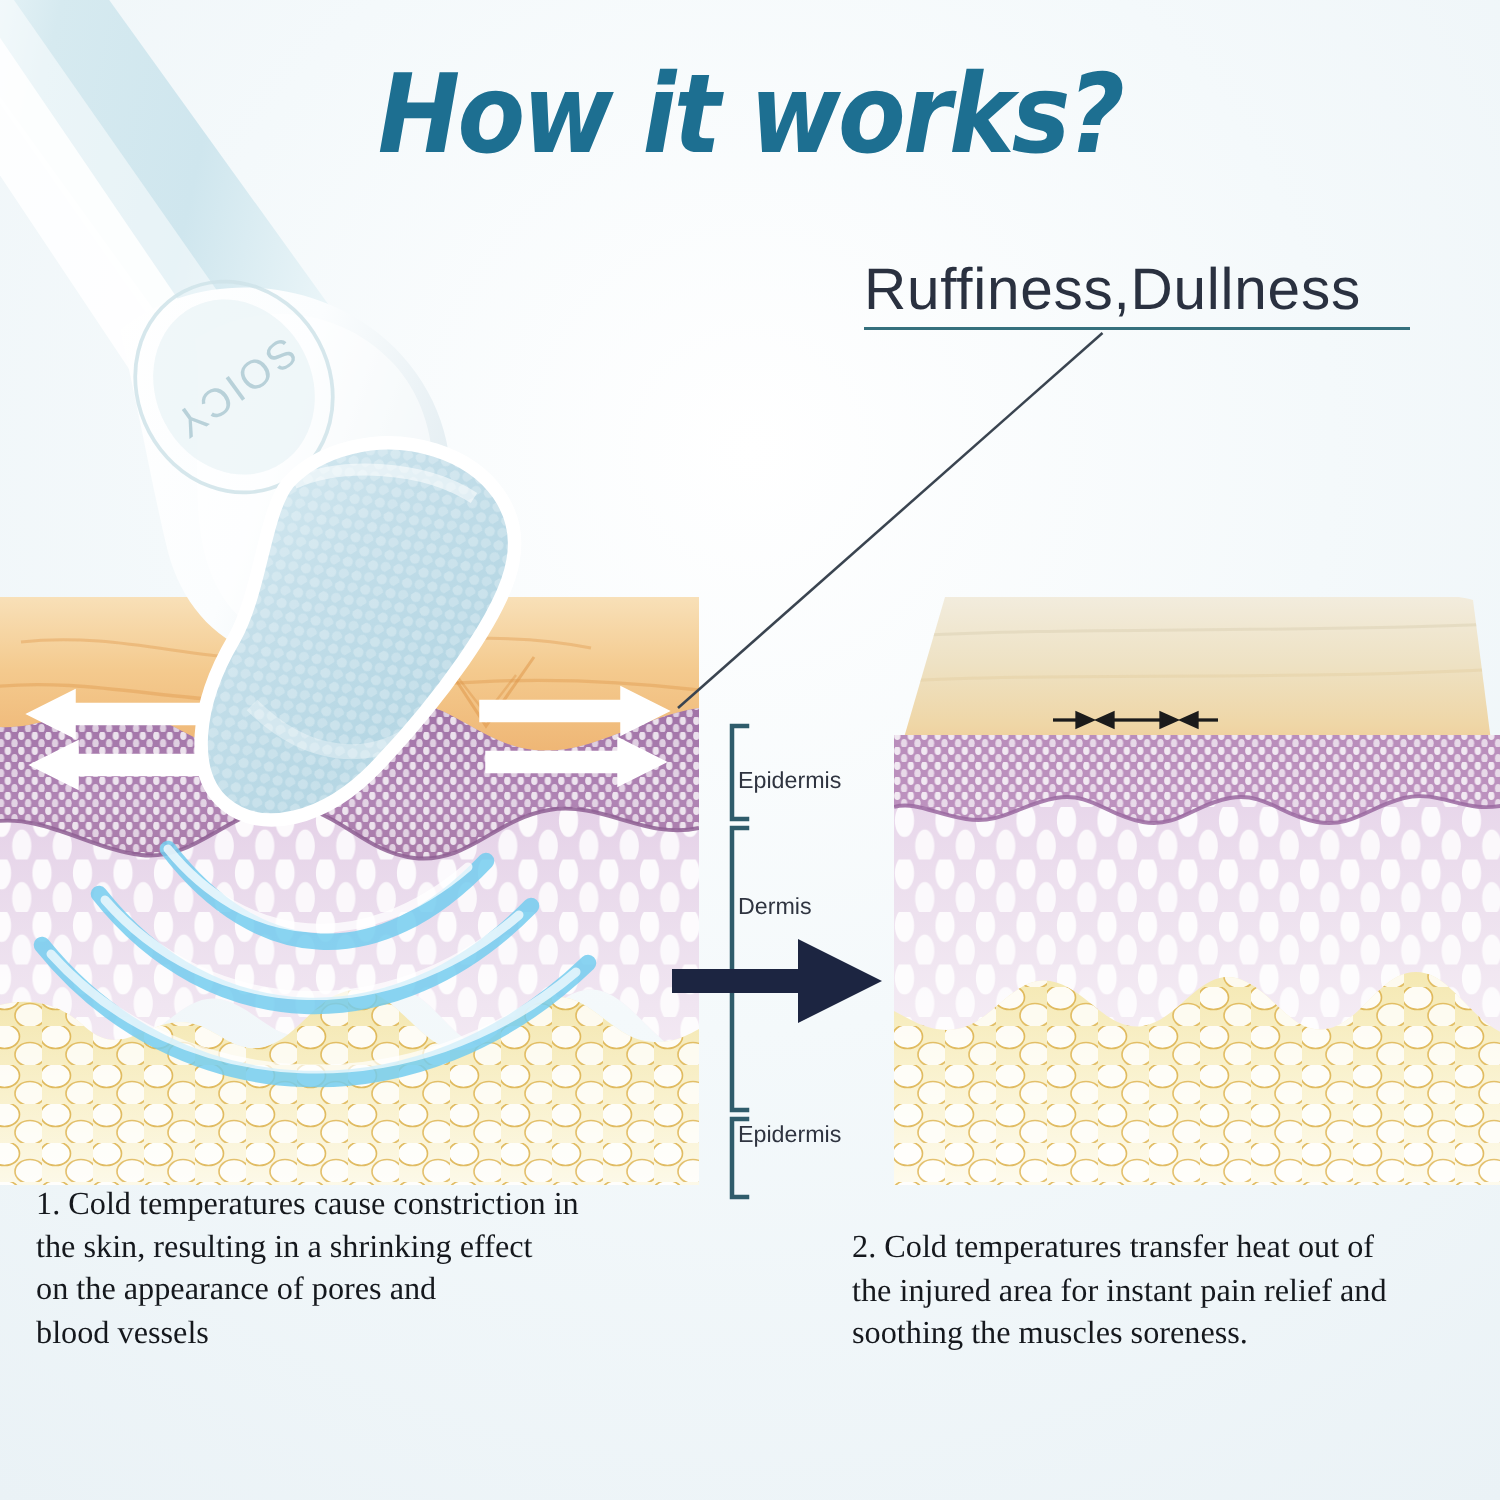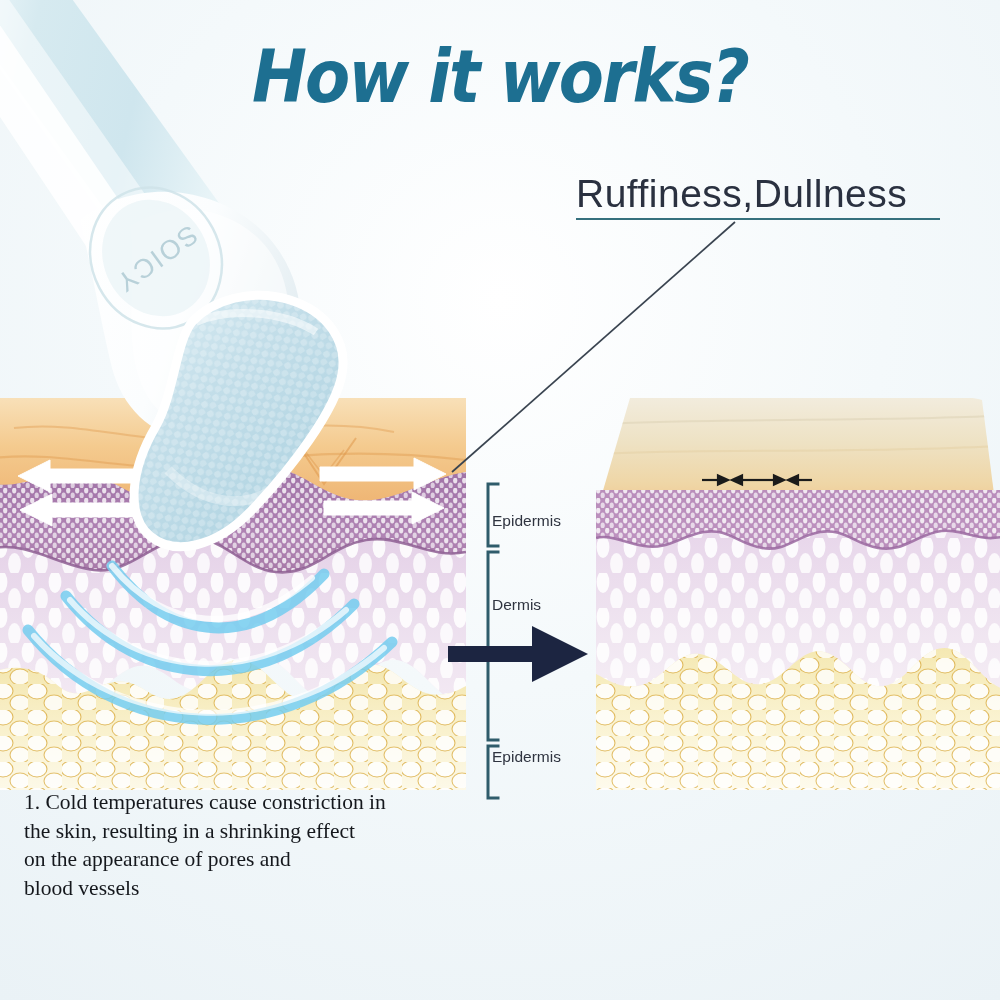--- a/index.html
+++ b/index.html
@@ -390,14 +390,17 @@
 
   <svg style="position:absolute;left:448px;top:620px;width:140px;height:72px;overflow:visible;" viewBox="0 0 140 72">
     <rect x="0" y="26" width="92" height="16" fill="#1c2541"></rect>
     <polygon points="84,6 140,34 84,62" fill="#1c2541"></polygon>
   </svg>
 
   <div class="caption" id="cap1">1. Cold temperatures cause constriction in
 the skin, resulting in a shrinking effect
 on the appearance of pores and
 blood vessels</div>
+  <div class="caption" id="cap2">2. Cold temperatures transfer heat out of
+the injured area for instant pain relief and
+soothing the muscles soreness.</div>
 
 </div>
 
 </body></html>

